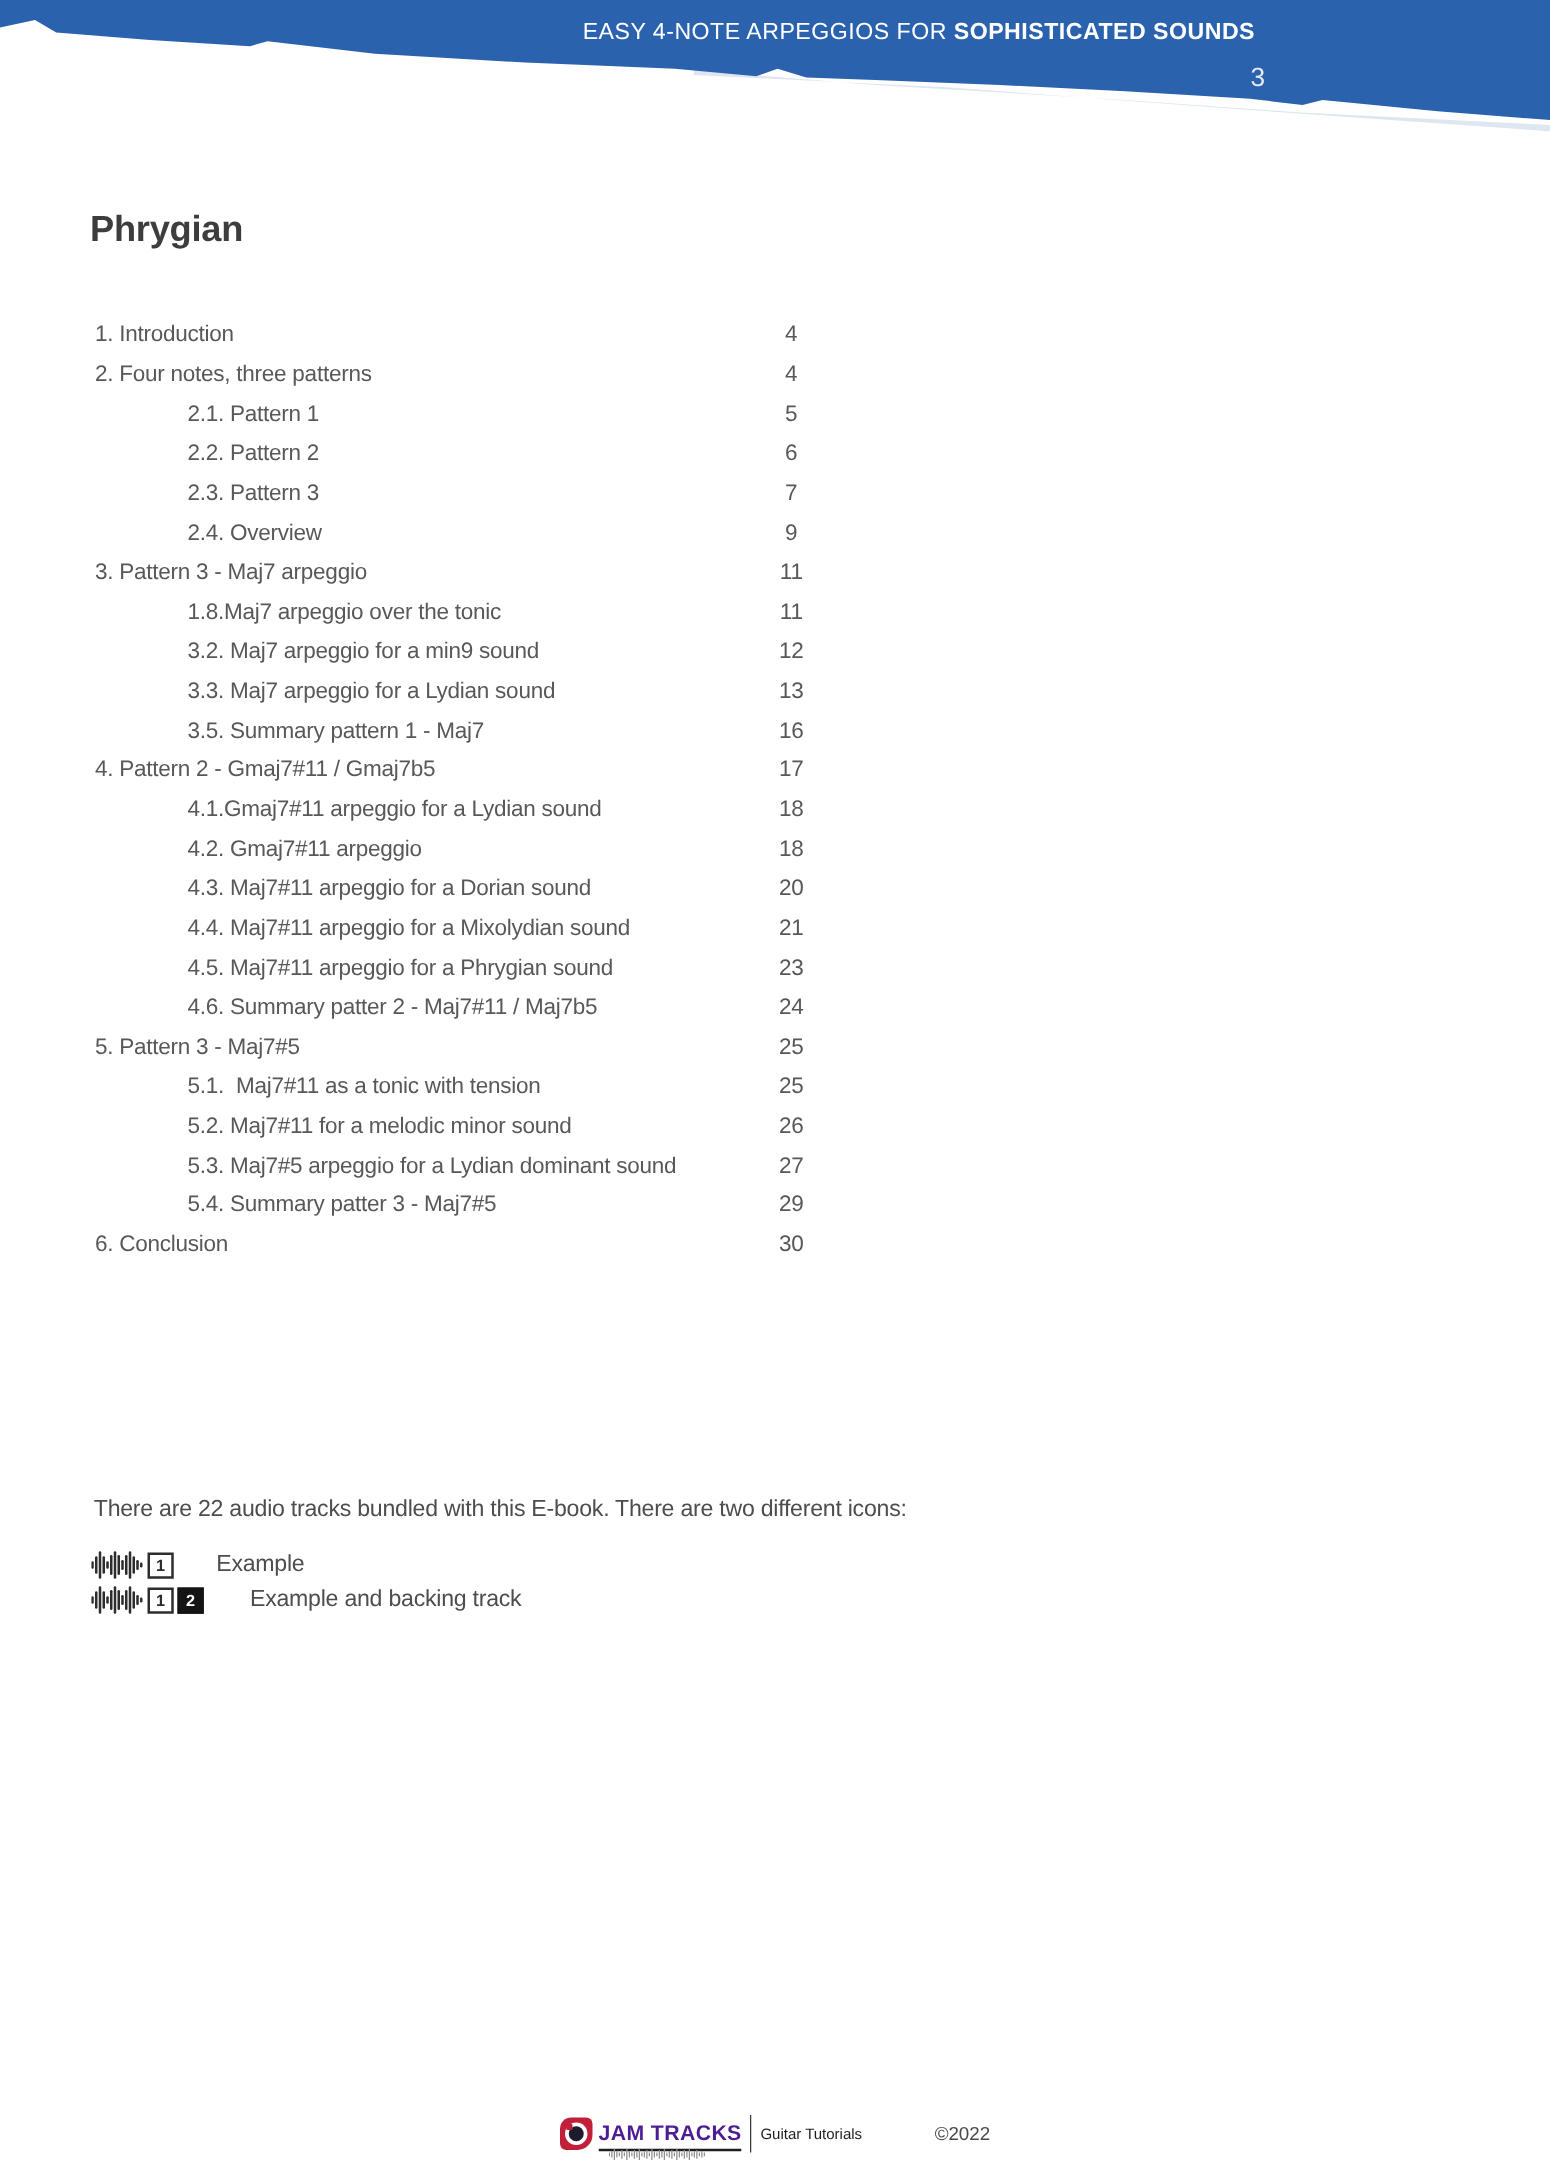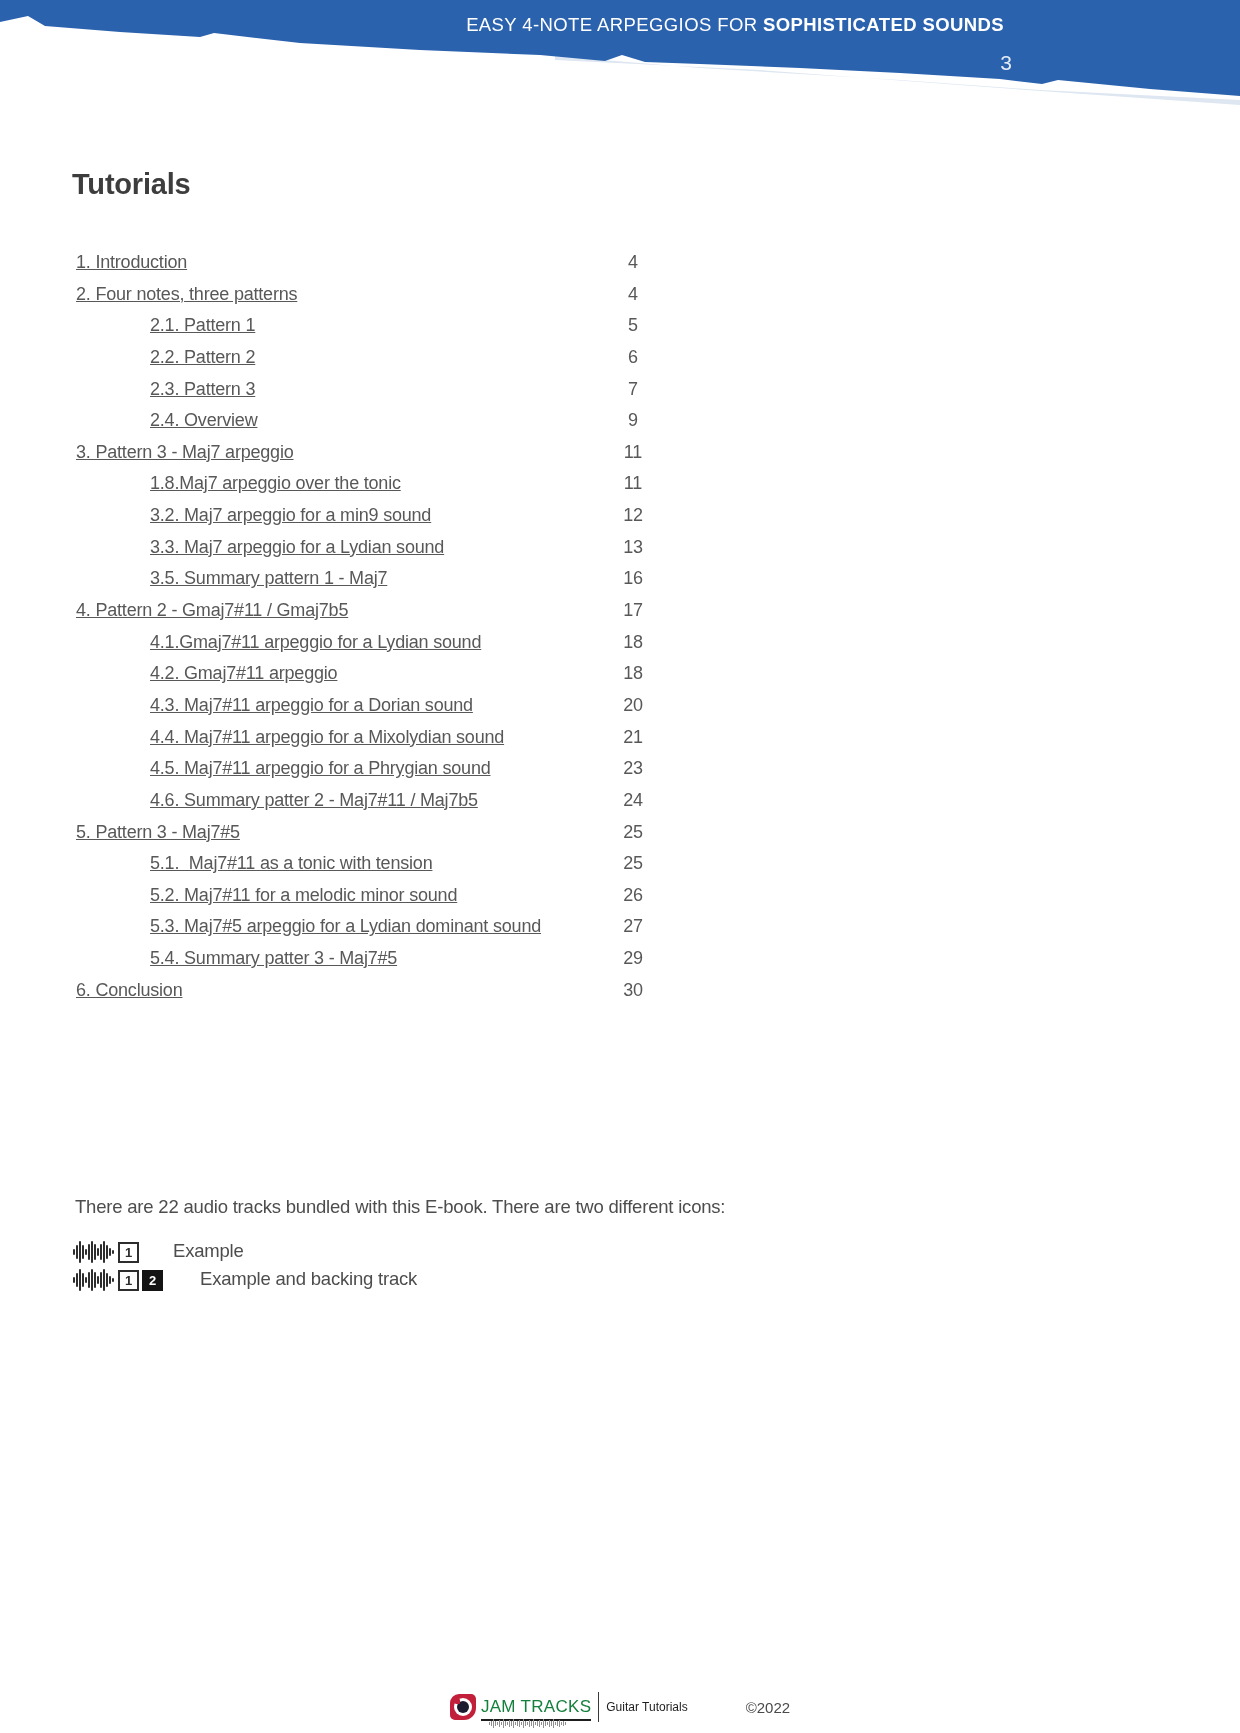--- a/index.html
+++ b/index.html
@@ -28,24 +28,23 @@
 
   
   .contents-heading {
     position: absolute; left: 72px; top: 168px;
     font-size: 29px; font-weight: 700; color: #3d3d3d;
     letter-spacing: -0.2px;
   }
   .toc { position: absolute; left: 0; top: 252px; width: 720px; }
   .toc-row {
     position: relative; height: 31.65px;
-    display: flex; align-items: flex-start;
+    display: flex; align-items: center;
     font-size: 18px; letter-spacing: -0.2px; color: #585858;
     cursor: pointer;
-    text-decoration: underline;
   }
   .toc-row .toc-label { margin-left: 76px; white-space: pre; }
   .toc-row.lvl2 .toc-label { margin-left: 150px; }
   .toc-row .toc-page {
     position: absolute; left: 607px; width: 52px;
     text-align: center; color: #585858;
   }
 
   
   .audio-intro {
@@ -85,41 +84,41 @@
   .brand-logo .logo-core {
     position: absolute; left: 7px; top: 7px; width: 12px; height: 12px;
     border-radius: 50%; background: #1c1c2e;
   }
   .brand-logo .logo-notch {
     position: absolute; left: 5px; top: 5px; width: 5px; height: 5px;
     background: #c2203a; border-radius: 1px;
   }
   .brand-name-wrap { position: relative; margin-right: 7px; }
   .brand-name {
-    font-size: 17px; font-weight: 400; letter-spacing: 0.3px; color: #15803d;
+    font-size: 17px; font-weight: 700; letter-spacing: 0.3px; color: #4c1d95;
     border-bottom: 2.5px solid #1e1e1e; padding-bottom: 3px; white-space: nowrap;
   }
   .brand-wave { position: absolute; left: 8px; top: 22px; }
   .brand-divider { width: 1px; height: 30px; background: #3a3a3a; margin: 0 7px 0 0; }
   .brand-tagline { font-size: 12px; color: #1e1e1e; white-space: nowrap; }
   .footer-copyright { font-size: 15px; color: #4a4a4a; margin-left: 58px; }
 </style>
 </head>
 <body>
 
 <div class="header-banner">
   <svg viewBox="0 0 1240 112" preserveAspectRatio="none">
     <polygon fill="#dde6f1" points="555,56 700,68 900,80 1040,90 1240,100 1240,105 1000,88 760,70 555,60"></polygon>
     <polygon id="banner-blue" fill="#2b62ae" points="0,0 1240,0 1240,96 1150,89 1058,80 1042,84 1000,79 900,73 800,68 700,64 645,62 622,55 605,61 540,55 420,50 300,43 214,33 200,37 120,32 45,26 28,16 0,22"></polygon>
   </svg>
   <div class="header-title"><span>EASY 4-NOTE ARPEGGIOS FOR </span><span class="t-bold">SOPHISTICATED SOUNDS</span></div>
   <div class="header-page-number">3</div>
 </div>
 
-<div class="contents-heading">Tutorials</div>
+<div class="contents-heading">Phrygian</div>
 
 <div class="toc" id="toc">
     <div class="toc-row">
     <span class="toc-label">1. Introduction</span>
     <span class="toc-page">4</span>
   </div>
     <div class="toc-row">
     <span class="toc-label">2. Four notes, three patterns</span>
     <span class="toc-page">4</span>
   </div>

